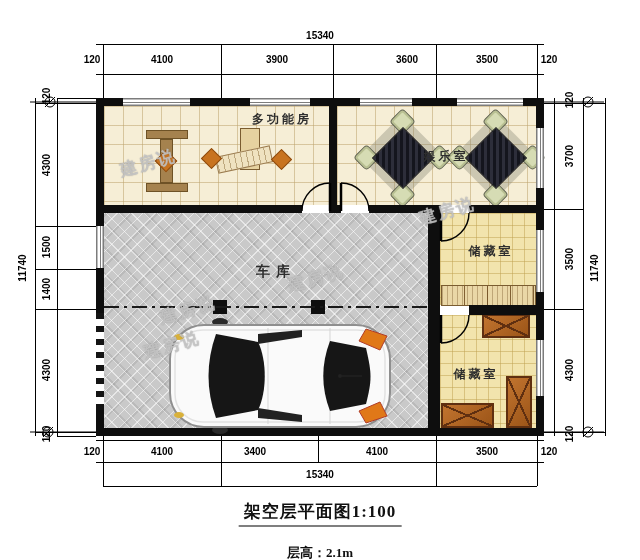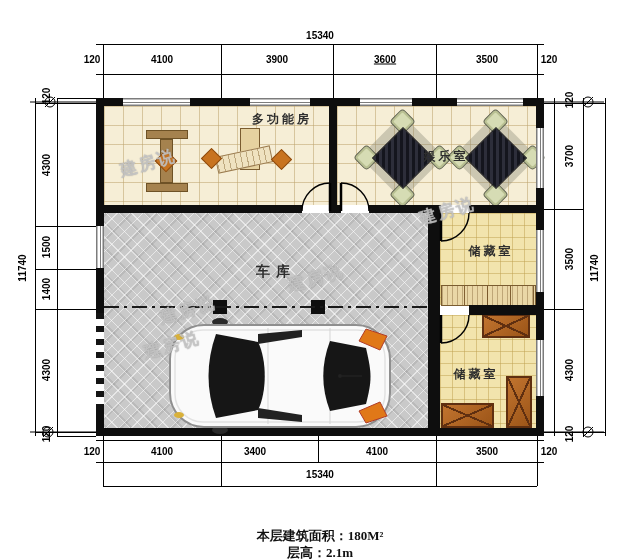--- a/index.html
+++ b/index.html
@@ -211,21 +211,21 @@
   <div class="lineh" style="left:96px;top:74px;width:448px;"></div>
   <div class="linev" style="left:103px;top:44px;height:54px;"></div>
   <div class="linev" style="left:221px;top:44px;height:54px;"></div>
   <div class="linev" style="left:333px;top:44px;height:54px;"></div>
   <div class="linev" style="left:436px;top:44px;height:54px;"></div>
   <div class="linev" style="left:537px;top:44px;height:54px;"></div>
   <div class="dim hc" style="left:320px;top:35px;">15340</div>
   <div class="dim hc" style="left:92px;top:59px;">120</div>
   <div class="dim hc" style="left:162px;top:59px;">4100</div>
   <div class="dim hc" style="left:277px;top:59px;">3900</div>
-  <div class="dim hc" style="left:385px;top:59px;text-decoration:underline;">3600</div>
+  <div class="dim hc" style="left:407px;top:59px;">3600</div>
   <div class="dim hc" style="left:487px;top:59px;">3500</div>
   <div class="dim hc" style="left:549px;top:59px;">120</div>
 
   <div class="lineh" style="left:96px;top:440px;width:448px;"></div>
   <div class="lineh" style="left:96px;top:462px;width:448px;"></div>
   <div class="lineh" style="left:103px;top:486px;width:434px;"></div>
   <div class="linev" style="left:103px;top:436px;height:26px;"></div>
   <div class="linev" style="left:221px;top:436px;height:26px;"></div>
   <div class="linev" style="left:318px;top:436px;height:26px;"></div>
   <div class="linev" style="left:436px;top:436px;height:26px;"></div>
@@ -266,16 +266,16 @@
   <div class="lineh" style="left:544px;top:209px;width:39px;"></div>
   <div class="lineh" style="left:544px;top:309px;width:39px;"></div>
   <div class="lineh" style="left:544px;top:432px;width:61px;"></div>
   <div class="dim vc" style="left:569px;top:100px;">120</div>
   <div class="dim vc" style="left:569px;top:156px;">3700</div>
   <div class="dim vc" style="left:569px;top:259px;">3500</div>
   <div class="dim vc" style="left:569px;top:370px;">4300</div>
   <div class="dim vc" style="left:569px;top:434px;">120</div>
   <div class="dim vc" style="left:594px;top:268px;">11740</div>
 
-  <div class="sub" style="top:536px;">本层建筑面积：180M²</div>
+  <div class="title">架空层平面图1:100</div>
   <div class="sub" style="top:553px;">层高：2.1m</div>
 
 </div>
 
 </body></html>

